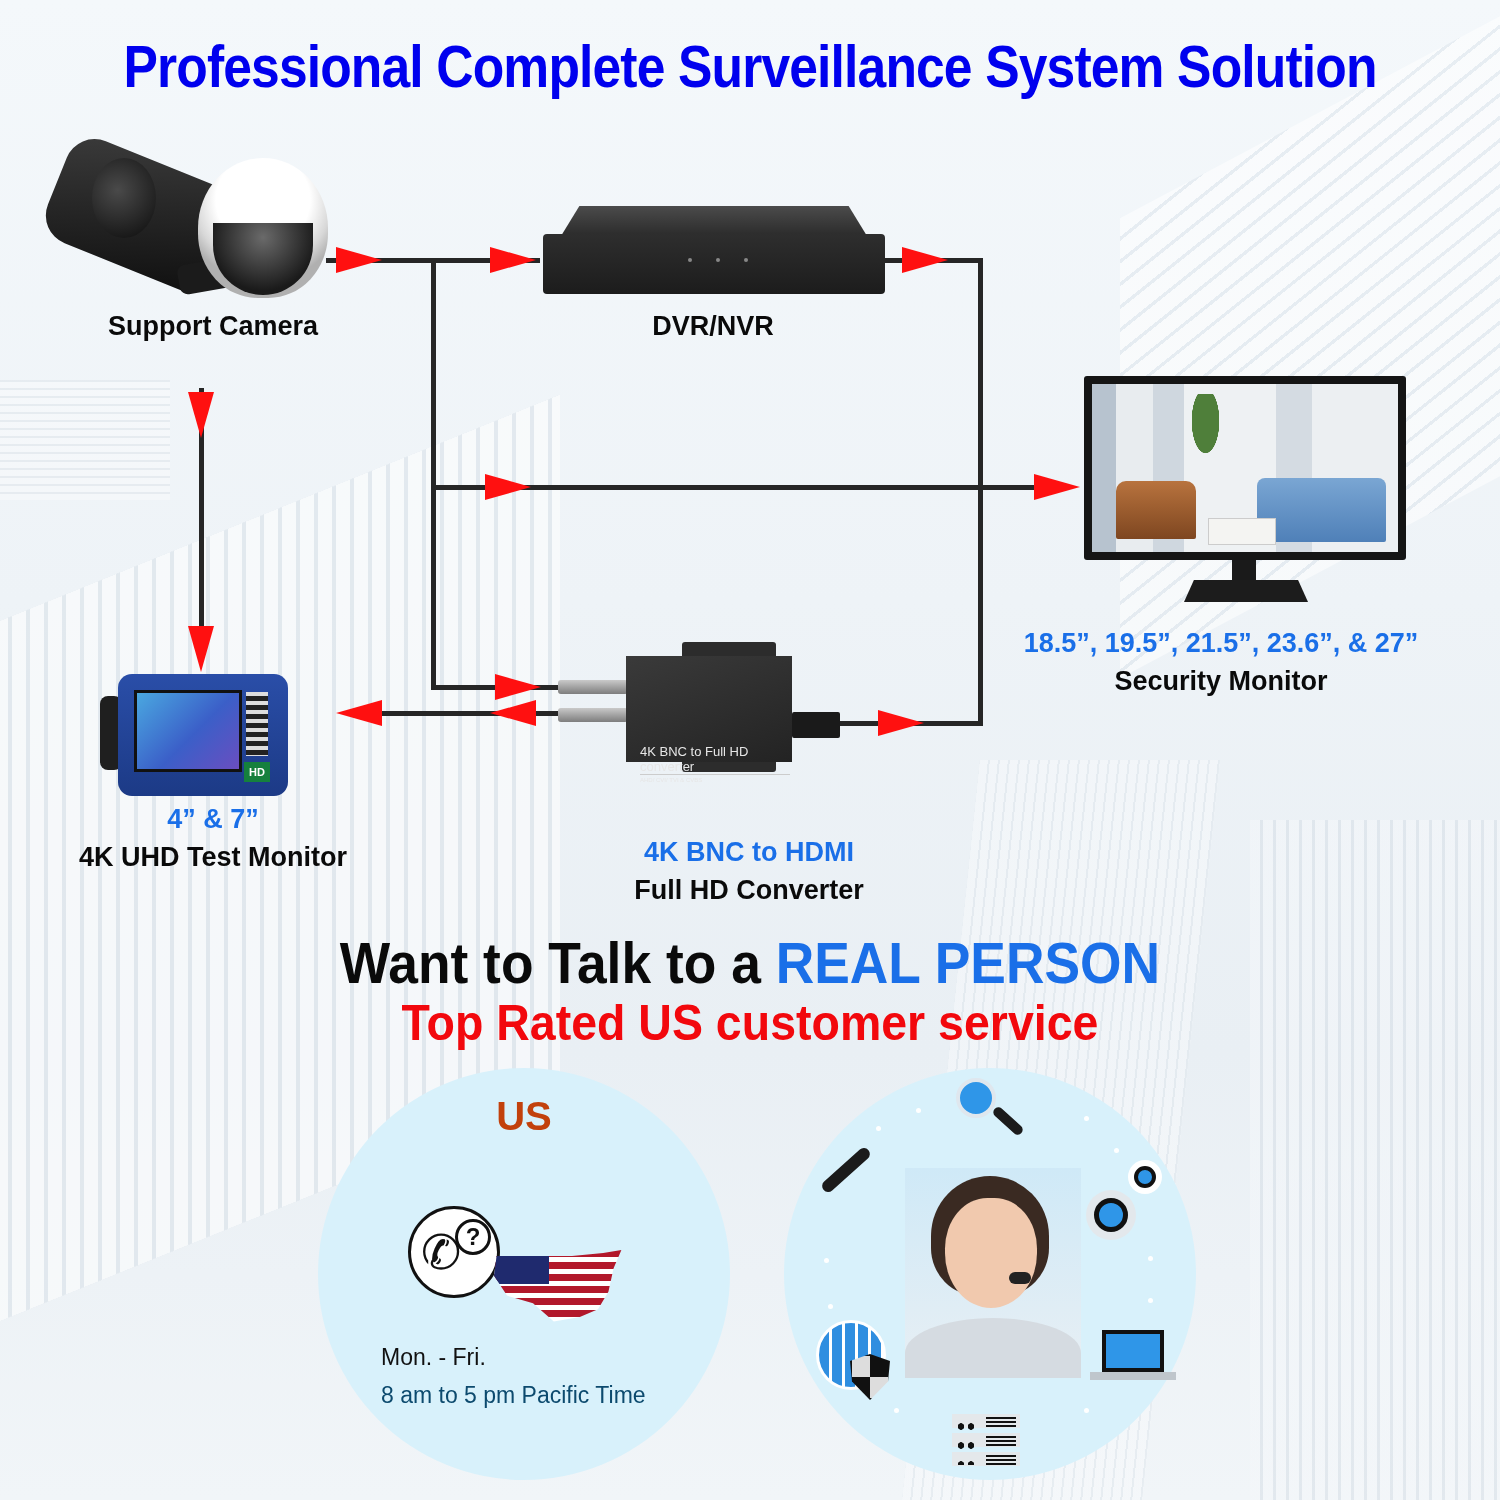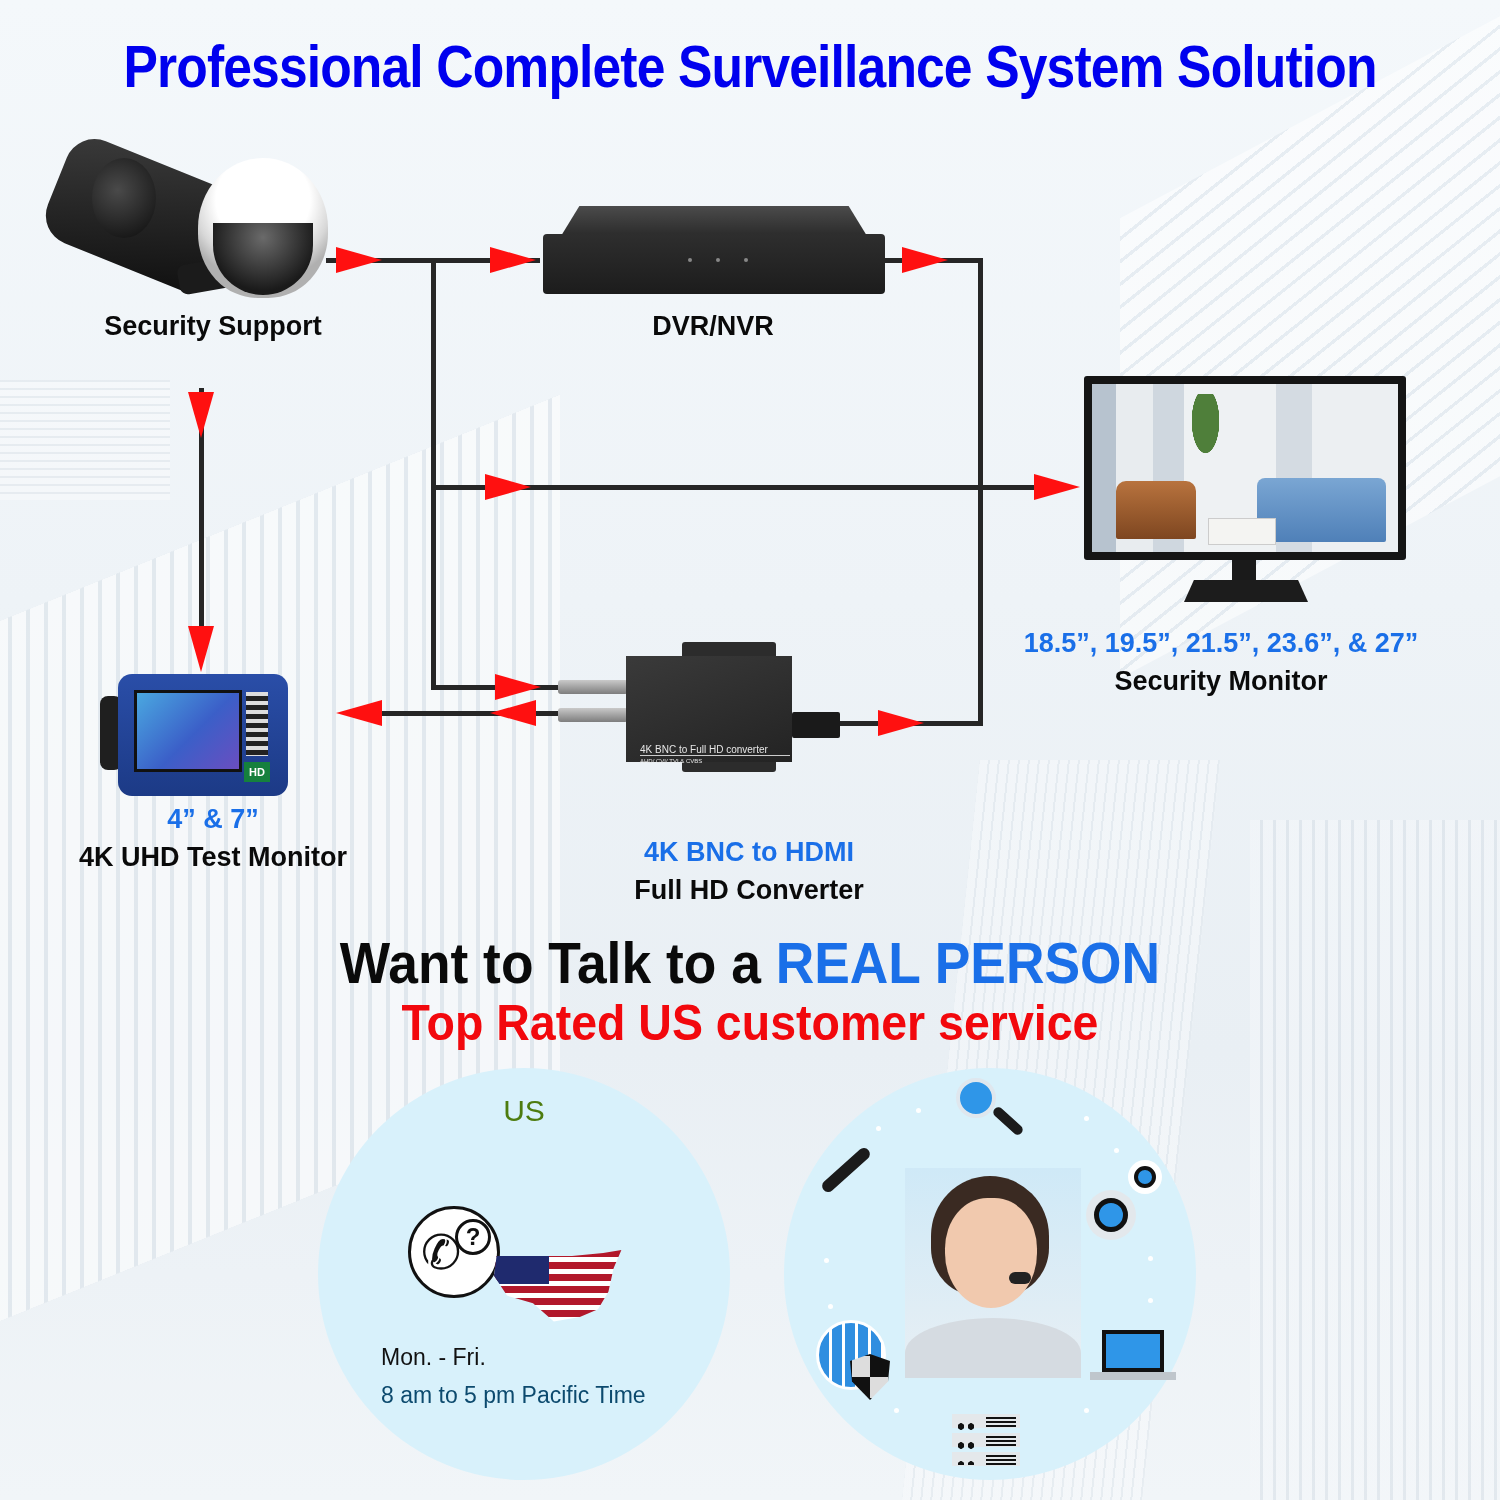--- a/index.html
+++ b/index.html
@@ -91,21 +91,21 @@
   
   .cta { position: absolute; left: 0; top: 932px; width: 1500px; text-align: center; }
   .cta-line1 { font-size: 58px; font-weight: 700; color: #0a0a0a; line-height: 62px; transform: scaleX(0.92); }
   .cta-line1 .hl { color: #1a6fe8; }
   .cta-line2 { font-size: 50px; font-weight: 700; color: #f2080d; line-height: 58px; transform: scaleX(0.93); }
 
   .circle { position: absolute; border-radius: 50%; background: #d8f1fb; }
   .c-left { left: 318px; top: 1068px; width: 412px; height: 412px; }
   .c-right { left: 784px; top: 1068px; width: 412px; height: 412px; }
 
-  .us-title { position: absolute; left: 0; top: 26px; width: 412px; text-align: center; font-size: 30px; font-weight: 400; color: #4d7c0f; }
+  .us-title { position: absolute; left: 0; top: 26px; width: 412px; text-align: center; font-size: 40px; font-weight: 700; color: #c2410c; }
   .us-sub { position: absolute; left: 0; top: 80px; width: 412px; text-align: center; font-size: 25px; font-weight: 700; color: #111; }
   .phone-icon { position: absolute; left: 90px; top: 138px; width: 92px; height: 92px; border-radius: 50%; background: #fff; border: 3px solid #111; }
   .phone-icon .glyph { position: absolute; left: 10px; top: 20px; font-size: 48px; color: #111; line-height: 1; }
   .phone-icon .q { position: absolute; left: 44px; top: 10px; width: 36px; height: 36px; border-radius: 50%; border: 3px solid #111; background: #fff; font-size: 24px; font-weight: 700; text-align: center; line-height: 30px; color: #111; }
   .flag-icon { position: absolute; left: 176px; top: 182px; width: 130px; height: 76px;
     clip-path: polygon(2% 8%, 60% 8%, 84% 4%, 98% 0, 92% 24%, 88% 55%, 80% 78%, 66% 88%, 46% 94%, 30% 70%, 10% 60%, 0 34%);
     background: linear-gradient(90deg, #1f2a6e 0 42%, transparent 42%) top left / 100% 45% no-repeat,
                 repeating-linear-gradient(180deg, #b2182b 0 7px, #ffffff 7px 12px); }
   .hours1 { position: absolute; left: 63px; top: 276px; font-size: 23px; color: #111; }
   .hours2 { position: absolute; left: 63px; top: 314px; font-size: 23px; color: #0c4a6e; }
@@ -183,21 +183,21 @@
 </div>
 
 <div class="camera">
   <div class="cam-bullet"></div>
   <div class="cam-lens"></div>
   <div class="cam-mount"></div>
   <div class="cam-dome"></div>
   <div class="cam-dome-glass"></div>
 </div>
 <div class="label" style="left:40px;top:307px;width:346px;">
-  <span class="black">Security Support</span>
+  <span class="black">Support Camera</span>
 </div>
 
 <div class="dvr">
   <div class="dvr-top"></div>
   <div class="dvr-front"></div>
   <div class="dvr-leds">
       <i></i>
       <i></i>
       <i></i>
     </div>
@@ -236,21 +236,21 @@
 </div>
 
 <div class="converter">
   <div class="cv-ear-top"></div>
   <div class="cv-ear-bot"></div>
   <div class="cv-bnc" style="top:40px;"></div>
   <div class="cv-bnc" style="top:68px;"></div>
   <div class="cv-box"></div>
   <div class="cv-hdmi"></div>
   <div class="cv-text">
-    <div style="font-size:10px;border-bottom:1px solid #ccc;">4K BNC to Full HD converter</div>
+    <div style="font-size:13px;border-bottom:1px solid #ccc;">4K BNC to Full HD converter</div>
     <div style="font-size:6px;margin-top:2px;">AHD/ CVI/ TVI &amp; CVBS</div>
   </div>
 </div>
 <div class="label" style="left:530px;top:833px;width:350px;margin-left:44px;">
   <span class="blue">4K BNC to HDMI</span>
   <span class="black">Full HD Converter</span>
 </div>
 
 <div class="cta">
   <div class="cta-line1"><span>Want to Talk to a </span><span class="hl">REAL PERSON</span></div>

